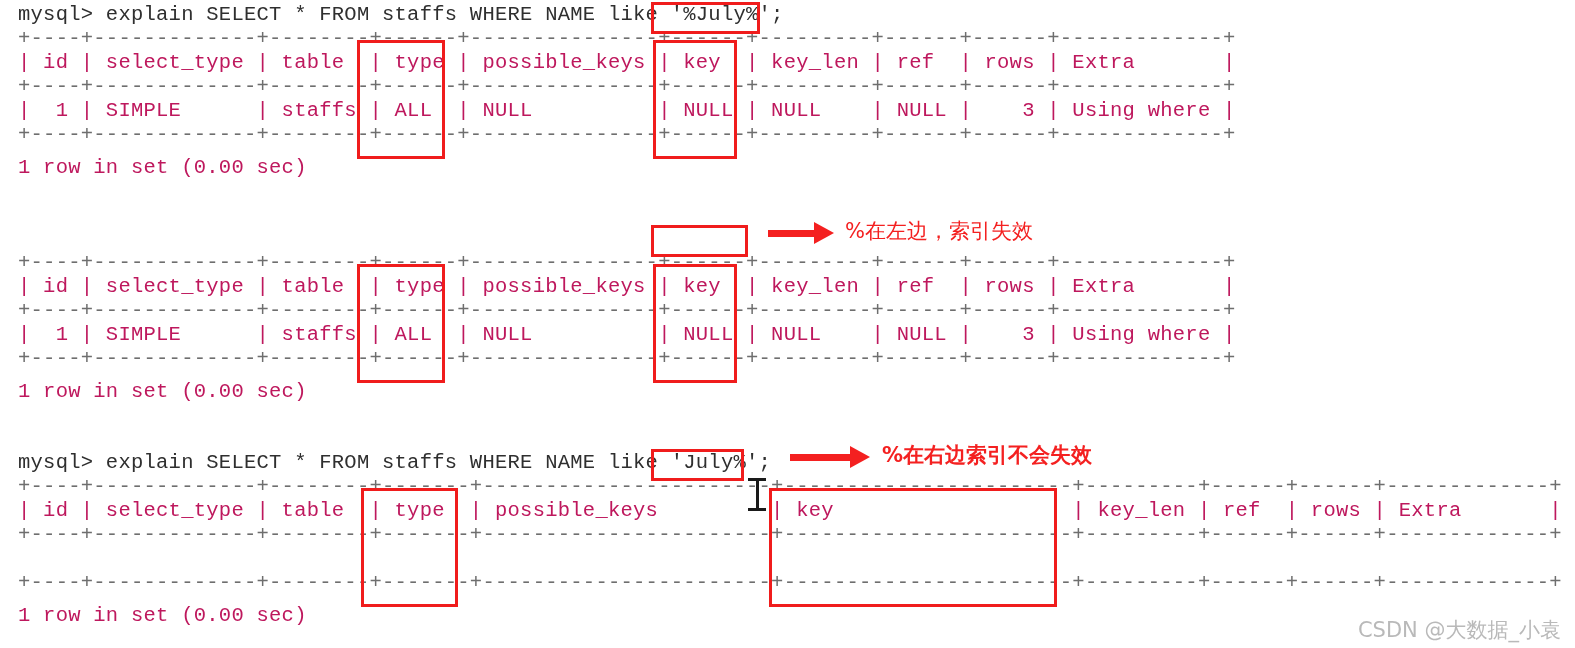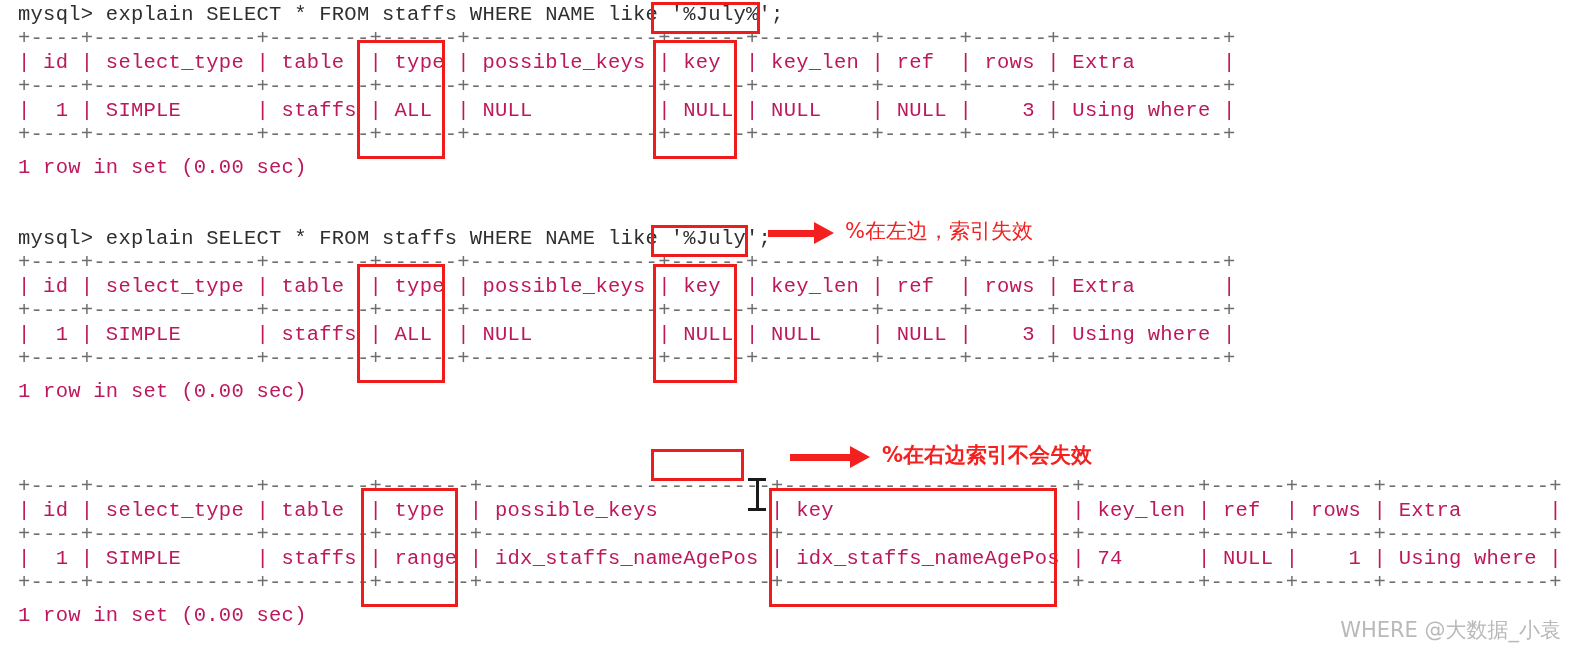--- a/index.html
+++ b/index.html
@@ -96,32 +96,31 @@
 <div class="term">
 
   <div class="line cmd" style="top:3px">mysql&gt; explain SELECT * FROM staffs WHERE NAME like '%July%';</div>
   <div class="line rule" style="top:27px">+----+-------------+--------+------+---------------+------+---------+------+------+-------------+</div>
   <div class="line" style="top:51px">| id | select_type | table  | type | possible_keys | key  | key_len | ref  | rows | Extra       |</div>
   <div class="line rule" style="top:75px">+----+-------------+--------+------+---------------+------+---------+------+------+-------------+</div>
   <div class="line" style="top:99px">|  1 | SIMPLE      | staffs | ALL  | NULL          | NULL | NULL    | NULL |    3 | Using where |</div>
   <div class="line rule" style="top:123px">+----+-------------+--------+------+---------------+------+---------+------+------+-------------+</div>
   <div class="line" style="top:156px">1 row in set (0.00 sec)</div>
 
-  <div class="line cmd" style="top:227px">mysql&gt; explain SELECT * FROM staffs WHERE NAME like '%July';</div>
   <div class="line rule" style="top:251px">+----+-------------+--------+------+---------------+------+---------+------+------+-------------+</div>
   <div class="line" style="top:275px">| id | select_type | table  | type | possible_keys | key  | key_len | ref  | rows | Extra       |</div>
   <div class="line rule" style="top:299px">+----+-------------+--------+------+---------------+------+---------+------+------+-------------+</div>
   <div class="line" style="top:323px">|  1 | SIMPLE      | staffs | ALL  | NULL          | NULL | NULL    | NULL |    3 | Using where |</div>
   <div class="line rule" style="top:347px">+----+-------------+--------+------+---------------+------+---------+------+------+-------------+</div>
   <div class="line" style="top:380px">1 row in set (0.00 sec)</div>
 
+  <div class="line cmd" style="top:451px">mysql&gt; explain SELECT * FROM staffs WHERE NAME like 'July%';</div>
   <div class="line rule" style="top:475px">+----+-------------+--------+-------+-----------------------+-----------------------+---------+------+------+-------------+</div>
   <div class="line" style="top:499px">| id | select_type | table  | type  | possible_keys         | key                   | key_len | ref  | rows | Extra       |</div>
   <div class="line rule" style="top:523px">+----+-------------+--------+-------+-----------------------+-----------------------+---------+------+------+-------------+</div>
-  <div class="line" style="top:547px">|  1 | SIMPLE      | staffs | range | idx_staffs_nameAgePos | idx_staffs_nameAgePos | 74      | NULL |    1 | Using where |</div>
   <div class="line rule" style="top:571px">+----+-------------+--------+-------+-----------------------+-----------------------+---------+------+------+-------------+</div>
   <div class="line" style="top:604px">1 row in set (0.00 sec)</div>
 
 </div>
 
 <div class="redbox" style="left:651px; top:2px;   width:109px; height:32px;"></div>
 <div class="redbox" style="left:357px; top:40px;  width:88px;  height:119px;"></div>
 <div class="redbox" style="left:653px; top:40px;  width:84px;  height:119px;"></div>
 
 <div class="redbox" style="left:651px; top:225px; width:97px;  height:32px;"></div>
@@ -143,13 +142,13 @@
 
 <div class="note" style="left:845px; top:219px;">%在左边，索引失效</div>
 <div class="note" style="left:882px; top:443px;font-weight:bold;">%在右边索引不会失效</div>
 
 <div class="ibeam" style="left:748px; top:477px;">
   <div class="capt"></div>
   <div class="stem"></div>
   <div class="capb"></div>
 </div>
 
-<div class="watermark">WHERE @大数据_小袁</div>
+<div class="watermark">CSDN @大数据_小袁</div>
 
 </body></html>

